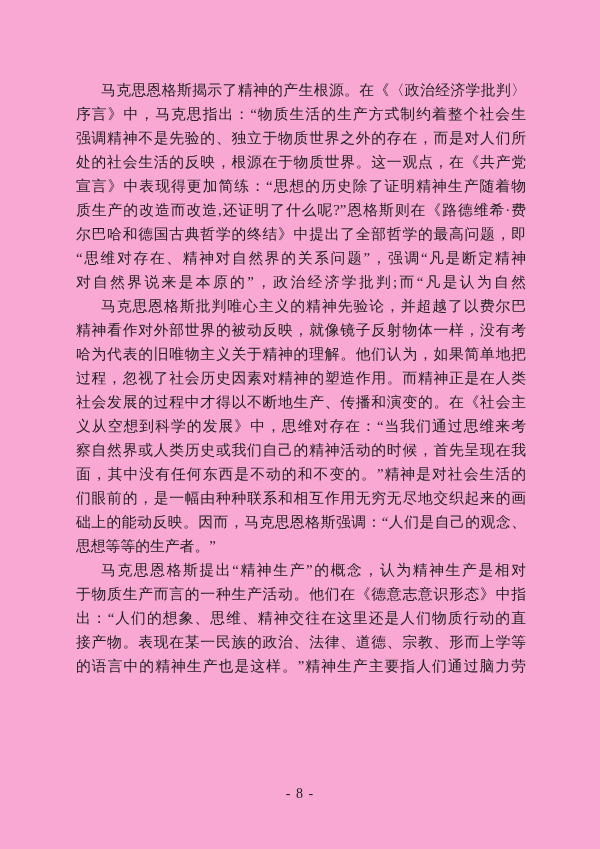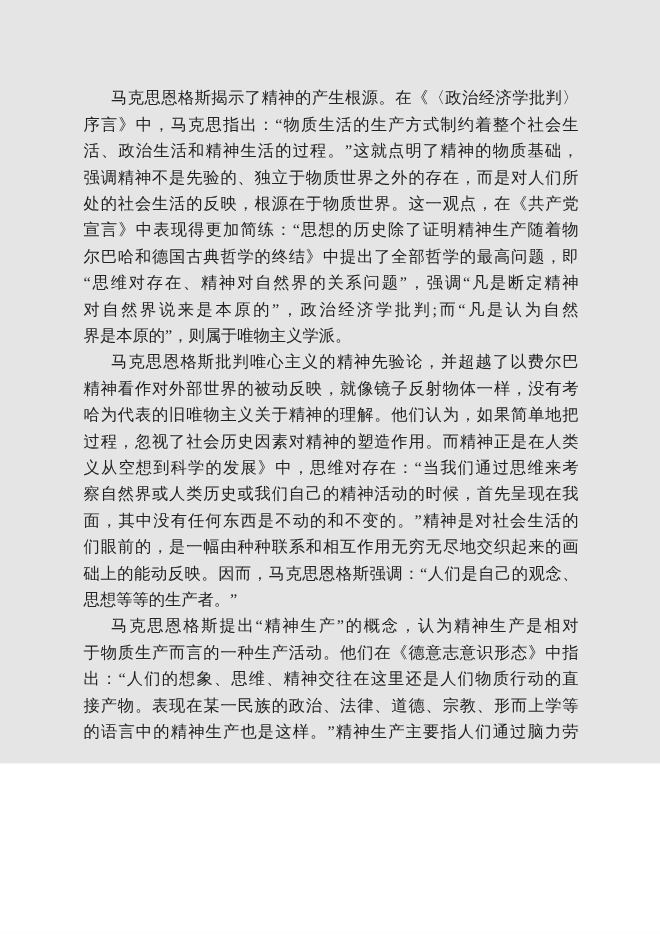--- a/index.html
+++ b/index.html
@@ -1,21 +1,21 @@
 <!DOCTYPE html>
 <html><head>
 <meta charset="utf-8">
 <style>
   html, body { margin: 0; padding: 0; }
   body { background: #ffffff; }
   .page {
     position: relative;
     width: 600px;
-    height: 694px;
-    background: #e5e5e5;
+    height: 849px;
+    background: #f9a8d4;
     overflow: hidden;
   }
   .text-block {
     position: absolute;
     left: 76px;
     top: 78px;
     width: 450px;
   }
   .line {
     font-family: "Liberation Serif", "DejaVu Serif", serif;
@@ -49,33 +49,33 @@
   }
 </style>
 </head>
 <body>
 
 <div class="page">
   <div class="text-block">
 
     <div class="line indent">马克思恩格斯揭示了精神的产生根源。在《〈政治经济学批判〉</div>
     <div class="line">序言》中，马克思指出：“物质生活的生产方式制约着整个社会生</div>
-    <div class="line">活、政治生活和精神生活的过程。”这就点明了精神的物质基础，</div>
     <div class="line">强调精神不是先验的、独立于物质世界之外的存在，而是对人们所</div>
     <div class="line">处的社会生活的反映，根源在于物质世界。这一观点，在《共产党</div>
     <div class="line">宣言》中表现得更加简练：“思想的历史除了证明精神生产随着物</div>
+    <div class="line">质生产的改造而改造,还证明了什么呢?”恩格斯则在《路德维希·费</div>
     <div class="line">尔巴哈和德国古典哲学的终结》中提出了全部哲学的最高问题，即</div>
     <div class="line">“思维对存在、精神对自然界的关系问题”，强调“凡是断定精神</div>
     <div class="line">对自然界说来是本原的”，政治经济学批判;而“凡是认为自然</div>
-    <div class="line para-end">界是本原的”，则属于唯物主义学派。</div>
 
     <div class="line indent">马克思恩格斯批判唯心主义的精神先验论，并超越了以费尔巴</div>
     <div class="line">精神看作对外部世界的被动反映，就像镜子反射物体一样，没有考</div>
     <div class="line">哈为代表的旧唯物主义关于精神的理解。他们认为，如果简单地把</div>
     <div class="line">过程，忽视了社会历史因素对精神的塑造作用。而精神正是在人类</div>
+    <div class="line">社会发展的过程中才得以不断地生产、传播和演变的。在《社会主</div>
     <div class="line">义从空想到科学的发展》中，思维对存在：“当我们通过思维来考</div>
     <div class="line">察自然界或人类历史或我们自己的精神活动的时候，首先呈现在我</div>
     <div class="line">面，其中没有任何东西是不动的和不变的。”精神是对社会生活的</div>
     <div class="line">们眼前的，是一幅由种种联系和相互作用无穷无尽地交织起来的画</div>
     <div class="line">础上的能动反映。因而，马克思恩格斯强调：“人们是自己的观念、</div>
     <div class="line para-end">思想等等的生产者。”</div>
 
     <div class="line indent">
       <span>马克思恩格斯提出“</span><span class="b">精神生产</span><span>”的概念，认为</span><span class="b">精神生产</span><span>是相对</span>
     </div>

